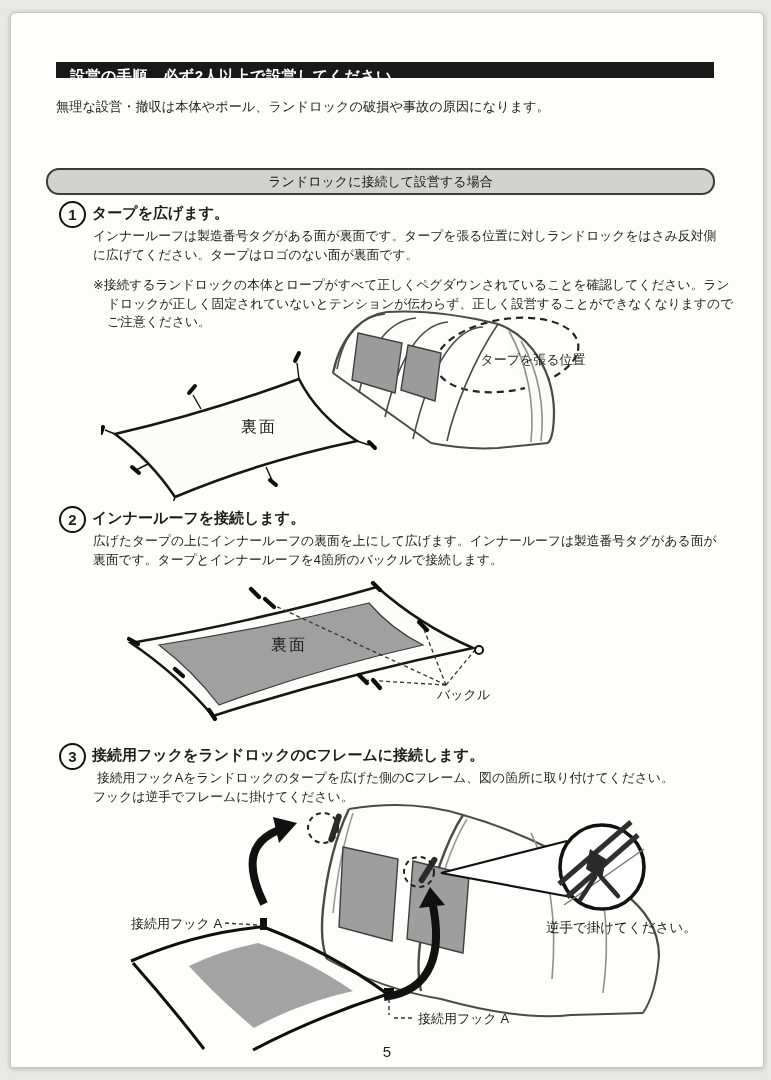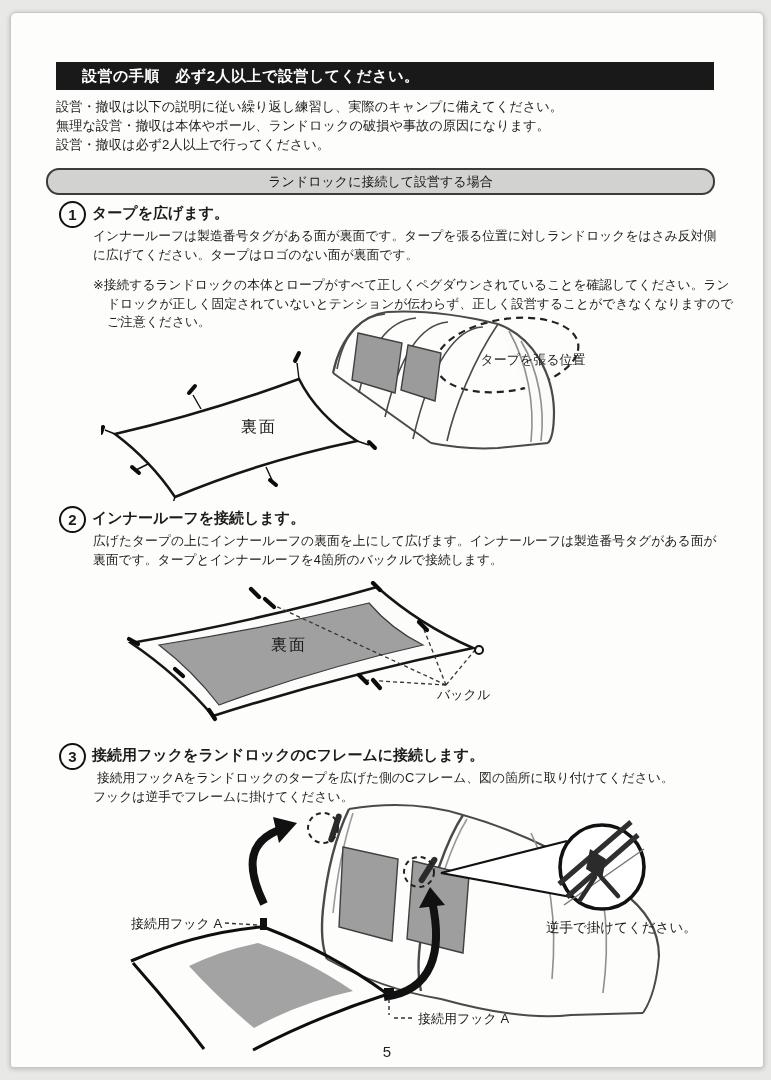--- a/index.html
+++ b/index.html
@@ -10,23 +10,23 @@
     color:#1c1c1c;
     -webkit-font-smoothing:antialiased;
   }
   .abs{position:absolute;}
   .page{
     position:absolute;left:10px;top:12px;width:752px;height:1054px;
     background:#fdfdfc;border:1px solid #c7c7c6;border-radius:6px 6px 3px 3px;
     box-shadow:0 1px 5px rgba(0,0,0,.22);
   }
   .header-bar{
-    left:45px;top:49px;width:658px;height:28px;background:#191919;
+    left:45px;top:49px;width:658px;height:16px;background:#191919;
     color:#fff;font-weight:bold;font-size:15px;line-height:28px;
-    padding-left:26px;box-sizing:border-box;letter-spacing:.5px;
+    padding-left:14px;box-sizing:border-box;letter-spacing:.5px;
   }
   .intro{left:45px;top:84px;width:665px;font-size:13.2px;line-height:19px;}
   .banner{
     left:35px;top:155px;width:669px;height:27px;box-sizing:border-box;
     background:#d2d2d1;border:2px solid #3c3c3c;border-radius:13px;
     font-size:13px;line-height:23px;text-align:center;color:#161616;
   }
   .step-circle{
     width:23px;height:23px;border:2px solid #111;border-radius:50%;
     font-weight:bold;font-size:15px;line-height:23px;text-align:center;
@@ -44,23 +44,21 @@
 </head>
 <body>
 
 <div class="page">
 
   <div class="abs header-bar">
     <span>設営の手順　必ず2人以上で設営してください。</span>
   </div>
 
   <div class="abs intro">
-    <div>設営・撤収は以下の説明に従い繰り返し練習し、実際のキャンプに備えてください。</div>
     <div>無理な設営・撤収は本体やポール、ランドロックの破損や事故の原因になります。</div>
-    <div>設営・撤収は必ず2人以上で行ってください。</div>
   </div>
 
   <div class="abs banner">
     <span>ランドロックに接続して設営する場合</span>
   </div>
 
   <div class="abs step-circle" style="left:48px;top:188px;">
     <span>1</span>
   </div>
   <div class="abs step-title" style="left:81px;top:191px;">タープを広げます。</div>

